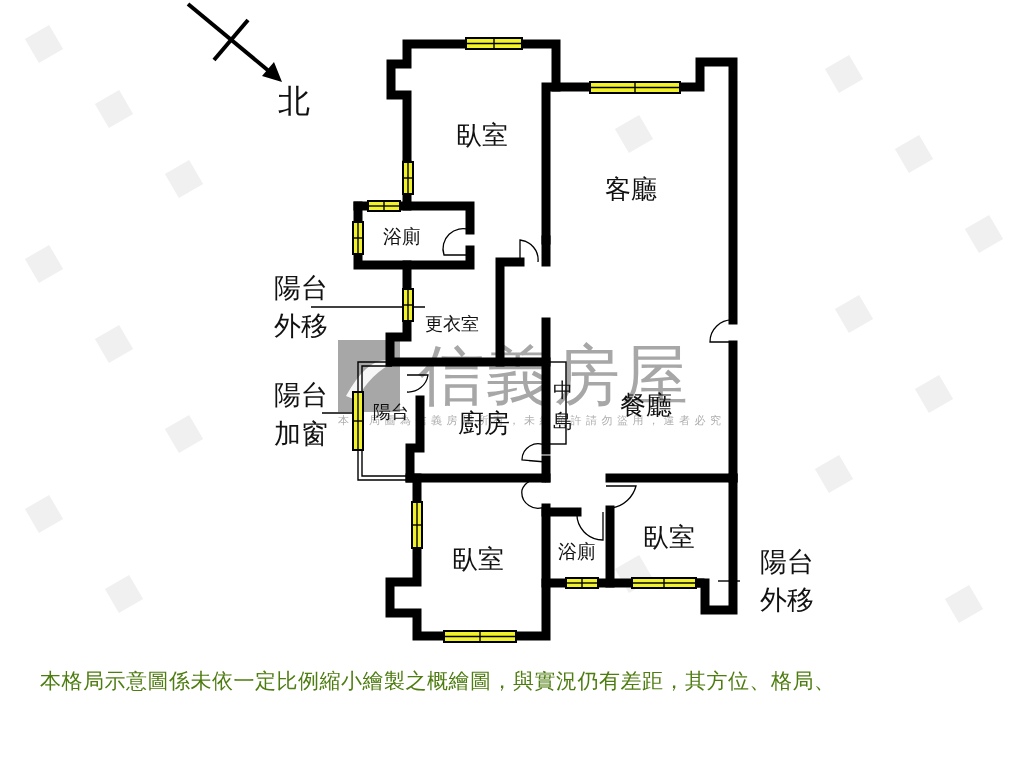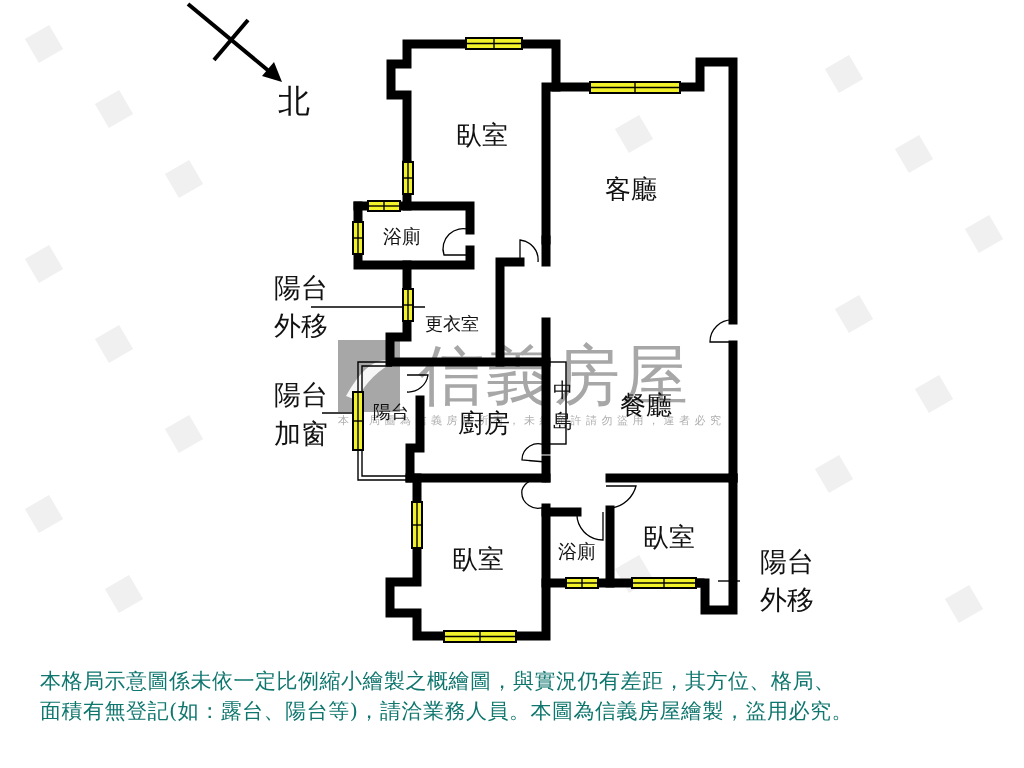--- a/index.html
+++ b/index.html
@@ -6,21 +6,21 @@
   body { width:1024px; height:768px; position:relative; overflow:hidden; font-family:"DejaVu Serif","Liberation Serif",serif; }
   #plan { position:absolute; left:0; top:0; width:1024px; height:660px; }
   .wall { stroke:#000; stroke-width:9; fill:none; stroke-linecap:square; stroke-linejoin:miter; }
   .thin { stroke:#000; stroke-width:1.4; fill:none; }
   .win { fill:#f2f22a; stroke:#000; stroke-width:2; }
   .winline { stroke:#000; stroke-width:1.4; }
   .door-arc { stroke:#000; stroke-width:1.3; fill:none; }
   .room-label { font-family:"DejaVu Serif","Liberation Serif",serif; fill:#111; }
   .wm-text { font-family:"DejaVu Sans","Liberation Sans",sans-serif; fill:#8a8a8a; opacity:0.75; }
   .wm-small { font-family:"DejaVu Sans","Liberation Sans",sans-serif; fill:#9a9a9a; opacity:0.8; }
-  #disclaimer { position:absolute; left:40px; top:666px; width:960px; font-size:21px; line-height:30px; color:#0f766e; font-family:"DejaVu Serif","Liberation Serif",serif; letter-spacing:0.5px; }
+  #disclaimer { position:absolute; left:40px; top:666px; width:960px; font-size:21px; line-height:30px; color:#4d7c0f; font-family:"DejaVu Serif","Liberation Serif",serif; letter-spacing:0.5px; }
   #disclaimer div { white-space:nowrap; }
 </style>
 </head>
 <body>
 
 <svg id="plan" viewBox="0 0 1024 660" xmlns="http://www.w3.org/2000/svg">
 
   <g opacity="0.06" fill="#000">
     <rect x="30" y="30" width="28" height="28" transform="rotate(-30 44 44)"></rect>
     <rect x="100" y="95" width="28" height="28" transform="rotate(-30 114 109)"></rect>
@@ -161,14 +161,13 @@
   <text class="room-label" x="274" y="297" font-size="27">陽台</text>
   <text class="room-label" x="274" y="335" font-size="27">外移</text>
   <text class="room-label" x="274" y="404" font-size="27">陽台</text>
   <text class="room-label" x="274" y="443" font-size="27">加窗</text>
   <text class="room-label" x="760" y="571" font-size="27">陽台</text>
   <text class="room-label" x="760" y="609" font-size="27">外移</text>
 </svg>
 
 <div id="disclaimer">
   <div>本格局示意圖係未依一定比例縮小繪製之概繪圖，與實況仍有差距，其方位、格局、</div>
-  <div>面積有無登記(如：露台、陽台等)，請洽業務人員。本圖為信義房屋繪製，盜用必究。</div>
 </div>
 
 </body></html>

